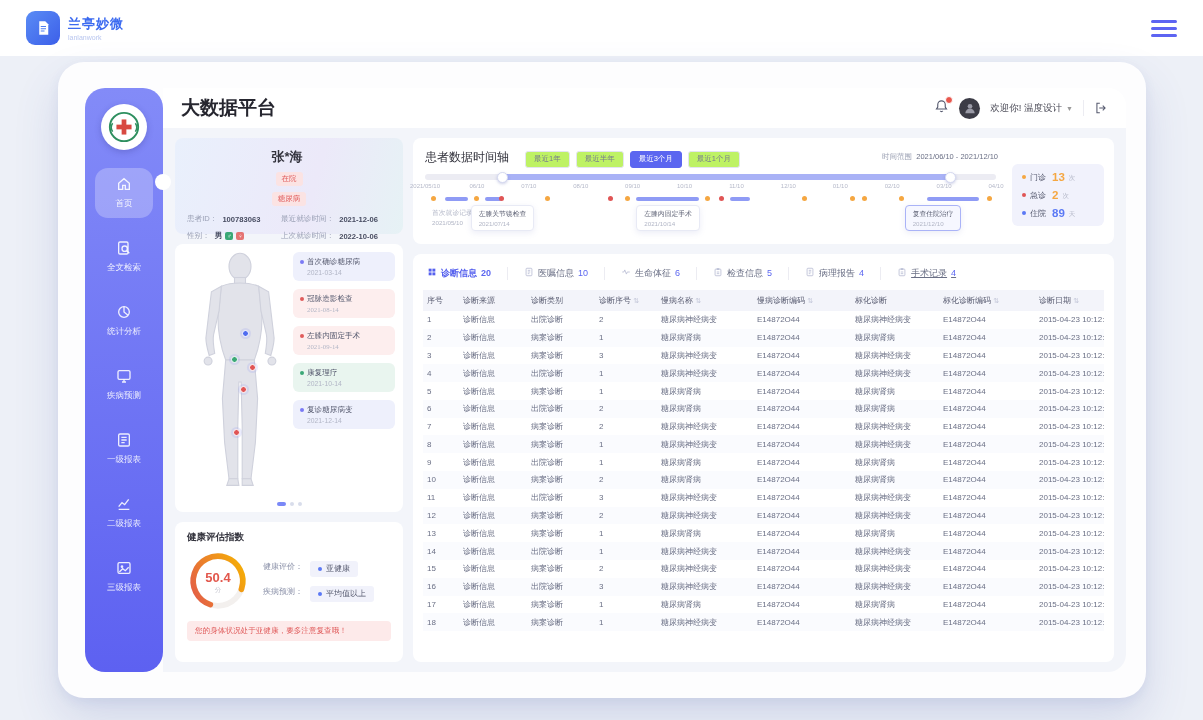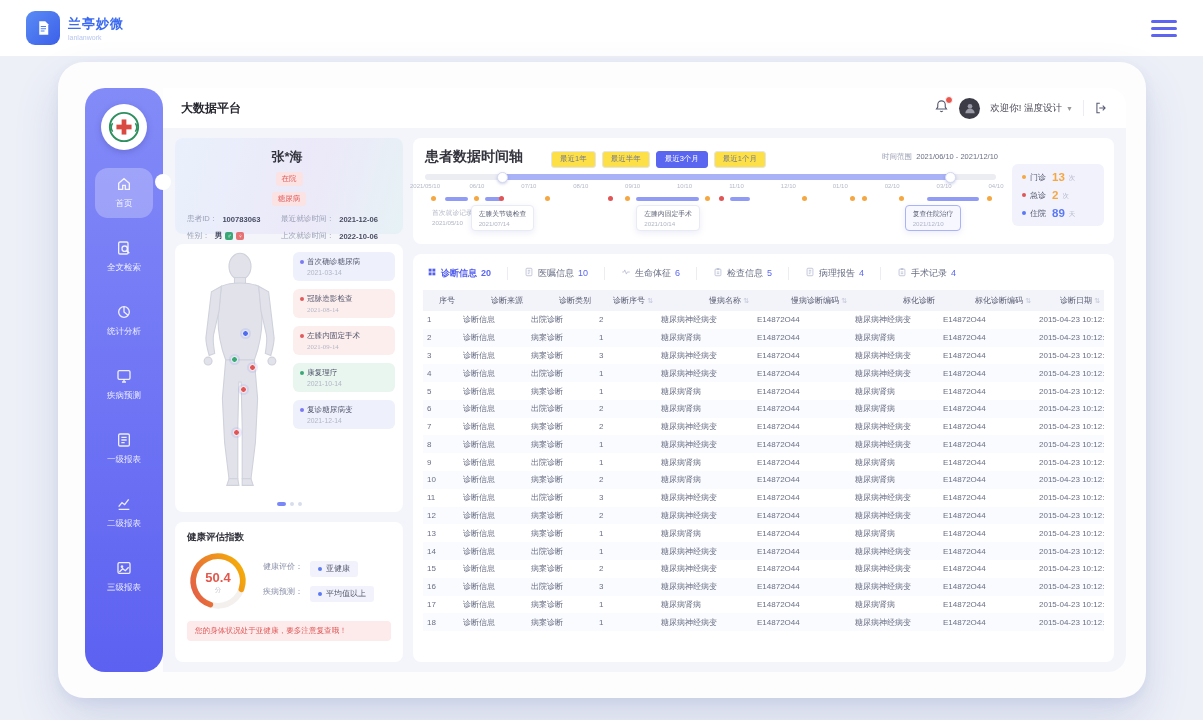--- a/index.html
+++ b/index.html
@@ -26,21 +26,21 @@
   .hospital-logo { width:46px; height:46px; background:#fff; border-radius:50%; display:flex; align-items:center; justify-content:center; margin-bottom:18px; box-shadow:0 2px 6px rgba(40,40,120,.25); }
   .hospital-logo svg { width:34px; height:34px; }
   .side-item { width:58px; display:flex; flex-direction:column; align-items:center; gap:4px; color:rgba(255,255,255,.88); font-size:8.5px; padding:8px 0; margin-bottom:14px; border-radius:13px; cursor:pointer; position:relative; }
   .side-item svg { width:16px; height:16px; }
   .side-item.active { background:rgba(255,255,255,.26); }
   .side-notch { position:absolute; right:-8px; top:86px; width:16px; height:16px; background:#fff; border-radius:50%; }
 
   
   .main { flex:1; display:flex; flex-direction:column; background:#fff; border-radius:0 18px 18px 0; overflow:hidden; min-width:0; }
   .main-header { height:40px; background:#fff; display:flex; align-items:center; padding:0 18px; flex-shrink:0; }
-  .page-title { font-size:12px; font-weight:bold; color:#26262f; }
+  .page-title { font-size:19px; font-weight:bold; color:#26262f; }
   .header-right { margin-left:auto; display:flex; align-items:center; gap:10px; }
   .bell-wrap { position:relative; cursor:pointer; }
   .bell-wrap svg { width:15px; height:15px; }
   .bell-badge { position:absolute; top:-3px; right:-4px; width:8px; height:8px; background:#e8574d; border-radius:50%; border:1.5px solid #fff; }
   .avatar { width:21px; height:21px; border-radius:50%; background:#3c3c46; display:flex; align-items:center; justify-content:center; cursor:pointer; overflow:hidden; }
   .avatar svg { width:14px; height:14px; }
   .welcome { font-size:9.5px; color:#4b4b57; cursor:pointer; display:flex; align-items:center; gap:4px; }
   .chevron { font-size:7px; color:#999; }
   .hdr-divider { width:1px; height:16px; background:#ececf2; }
   .logout { cursor:pointer; display:flex; }
@@ -92,22 +92,22 @@
   .health-rows { flex:1; display:flex; flex-direction:column; gap:9px; }
   .health-row { display:flex; gap:7px; }
   .hr-label { font-size:8px; color:#8a90a8; white-space:nowrap; }
   .hr-pill { background:#f1f2fb; border-radius:3px; padding:2.5px 8px; font-size:8px; color:#55596e; display:flex; align-items:center; gap:4px; white-space:nowrap; }
   .hr-dot { width:4px; height:4px; border-radius:50%; background:#5b79f5; }
   .health-alert { margin-top:9px; background:#fdeaea; border-radius:4px; padding:5px 8px; font-size:7.6px; color:#e05c5c; white-space:nowrap; overflow:hidden; }
 
   
   .timeline-card { height:106px; padding:9px 12px; position:relative; flex-shrink:0; }
   .tl-head { display:flex; align-items:center; }
-  .tl-title { font-size:14px; font-weight:bold; color:#33333d; margin-right:28px; }
-  .tl-pill { font-size:7.5px; color:#777c8e; border:1px solid #e3e5ef; border-radius:3px; padding:2.5px 8px; margin-right:6px; cursor:pointer; background:#fde047; white-space:nowrap; }
+  .tl-title { font-size:12px; font-weight:normal; color:#33333d; margin-right:16px; }
+  .tl-pill { font-size:7.5px; color:#777c8e; border:1px solid #e3e5ef; border-radius:3px; padding:2.5px 8px; margin-right:6px; cursor:pointer; background:#bef264; white-space:nowrap; }
   .tl-pill.active { background:#5b66f0; border-color:#5b66f0; color:#fff; }
   .tl-range { margin-left:auto; font-size:7.5px; color:#9ba0b3; margin-right:104px; white-space:nowrap; }
   .tl-range b { color:#6a6f85; font-weight:normal; }
   .tl-area { position:absolute; left:12px; right:118px; top:32px; bottom:6px; }
   .slider-track { position:relative; height:6px; border-radius:3px; background:#ececf3; margin-top:4px; }
   .slider-range { position:absolute; top:0; bottom:0; border-radius:3px; background:#a9b2f6; }
   .slider-handle { position:absolute; top:-2.5px; width:11px; height:11px; background:#fff; border:1px solid #d5d9f0; border-radius:50%; box-shadow:0 1px 3px rgba(90,100,180,.3); cursor:ew-resize; }
   .tick-row { position:relative; height:10px; margin-top:3px; }
   .tick { position:absolute; font-size:6px; color:#b5b9c9; transform:translateX(-50%); white-space:nowrap; }
   .event-row { position:relative; height:8px; margin-top:2px; }
@@ -125,27 +125,27 @@
   .stat-dot { width:4px; height:4px; border-radius:50%; align-self:center; flex-shrink:0; }
   .stat-label { font-size:8px; color:#55596e; }
   .stat-value { font-size:11.5px; font-weight:bold; margin-left:2px; }
   .stat-unit { font-size:6.5px; color:#b2b6c6; }
 
   
   .table-card { flex:1; padding:6px 10px 8px; display:flex; flex-direction:column; min-height:0; overflow:hidden; }
   .tabs-row { display:flex; align-items:center; height:26px; flex-shrink:0; margin-bottom:4px; }
   .tab { display:flex; align-items:center; gap:4px; font-size:9px; color:#6a6f85; padding:0 16px; border-right:1px solid #ececf2; cursor:pointer; white-space:nowrap; }
   .tab:first-child { padding-left:4px; }
-  .tab:last-child { border-right:none; }
+  .tab:last-child { border-right:none;text-decoration:underline; }
   .tab svg { width:10px; height:10px; color:#b9bdd4; }
   .tab.active { color:#5560ee; font-weight:bold; }
   .tab.active svg { color:#5560ee; }
   .tab-count { color:#5b66f0; }
   table { width:100%; border-collapse:collapse; table-layout:fixed; }
-  thead th { background:#f3f4fa; color:#5b5e73; font-weight:normal; font-size:8px; text-align:right; padding:5px 4px; white-space:nowrap; overflow:hidden; }
+  thead th { background:#f3f4fa; color:#5b5e73; font-weight:normal; font-size:8px; text-align:left; padding:5px 4px; white-space:nowrap; overflow:hidden; }
   .sort-ico { font-size:7px; color:#c2c6d8; cursor:pointer; }
   tbody td { font-size:8px; color:#6a6f85; padding:3.4px 4px; white-space:nowrap; overflow:hidden; }
   tbody tr:nth-child(even) { background:#fafbfe; }
   tbody tr { cursor:pointer; }
 </style>
 </head>
 <body>
 
 <div class="page">
 

